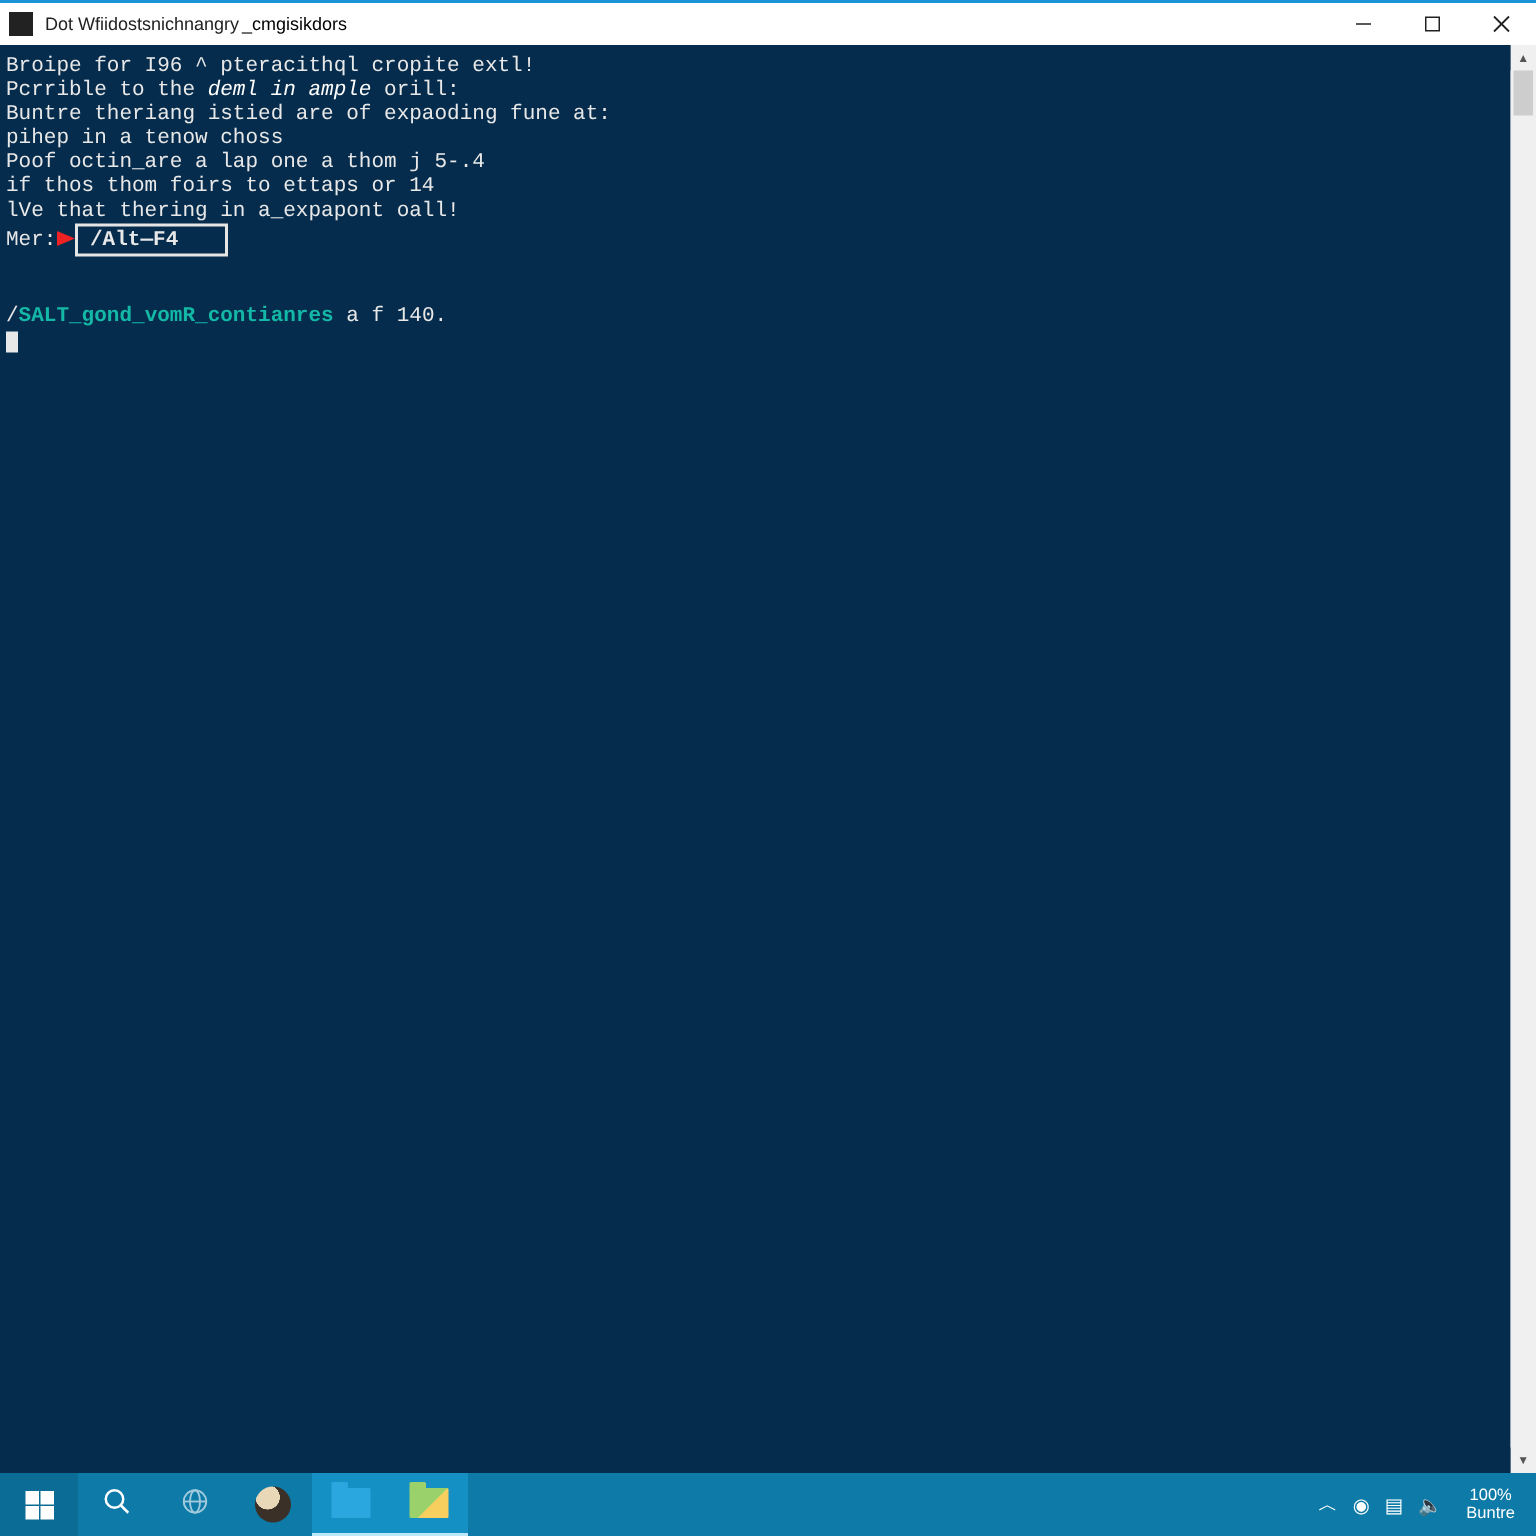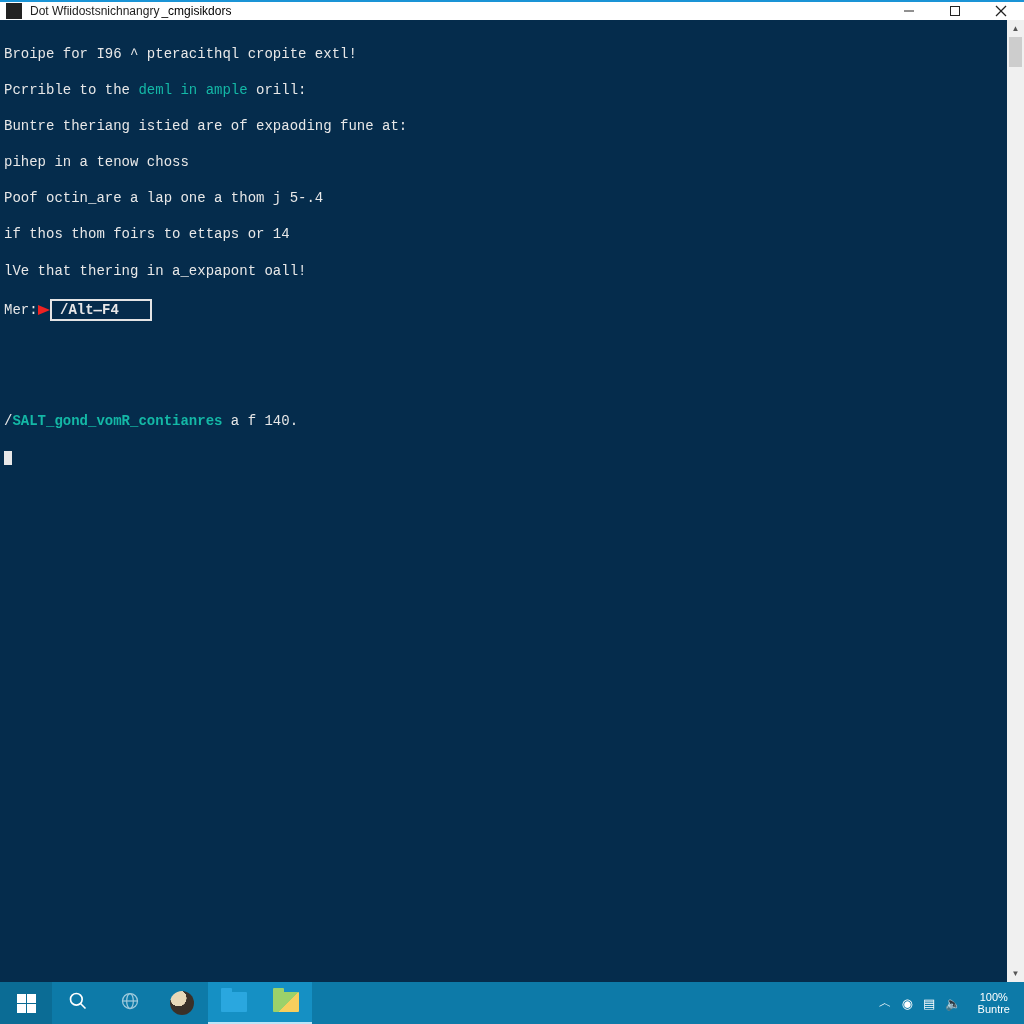--- a/index.html
+++ b/index.html
@@ -1,21 +1,21 @@
 <!DOCTYPE html>
 <html><head>
 <meta charset="utf-8">
 <style>
   * { margin: 0; padding: 0; box-sizing: border-box; }
   html, body { width: 1024px; height: 1024px; overflow: hidden; font-family: 'Segoe UI', Tahoma, sans-serif; }
   body { display: flex; flex-direction: column; background: #000; }
 
   
   .titlebar {
-    height: 20px;
+    height: 30px;
     background: #ffffff;
     display: flex;
     align-items: center;
     border-top: 2px solid #1a94d6;
     font-size: 12px;
     color: #333;
   }
   .titlebar .app-icon {
     width: 16px; height: 16px;
     background: #222;
@@ -61,23 +61,23 @@
     background: #f0f0f0;
     display: flex; align-items: center; justify-content: center;
     font-size: 8px; color: #555;
   }
   .scrollbar .sb-track { flex: 1; background: #f0f0f0; position: relative; }
   .scrollbar .sb-thumb {
     position: absolute; top: 0; left: 2px; right: 2px; height: 30px;
     background: #cdcdcd;
   }
 
-  .term-line { display: block; margin-top: 20px; }
+  .term-line { display: block; }
   .t-white { color: #e8e8e8; }
-  .t-cyan { color: #14b8a6; }
+  .t-cyan { color: #ffffff; font-style: italic; }
   .t-yellow { color: #14b8a6; }
   .t-bold { font-weight: bold; }
 
   .highlight-box {
     display: inline-block;
     border: 2px solid #e5e5e5;
     padding: 1px 6px 1px 0;
     margin-left: 2px;
   }
   .arrow-red {

